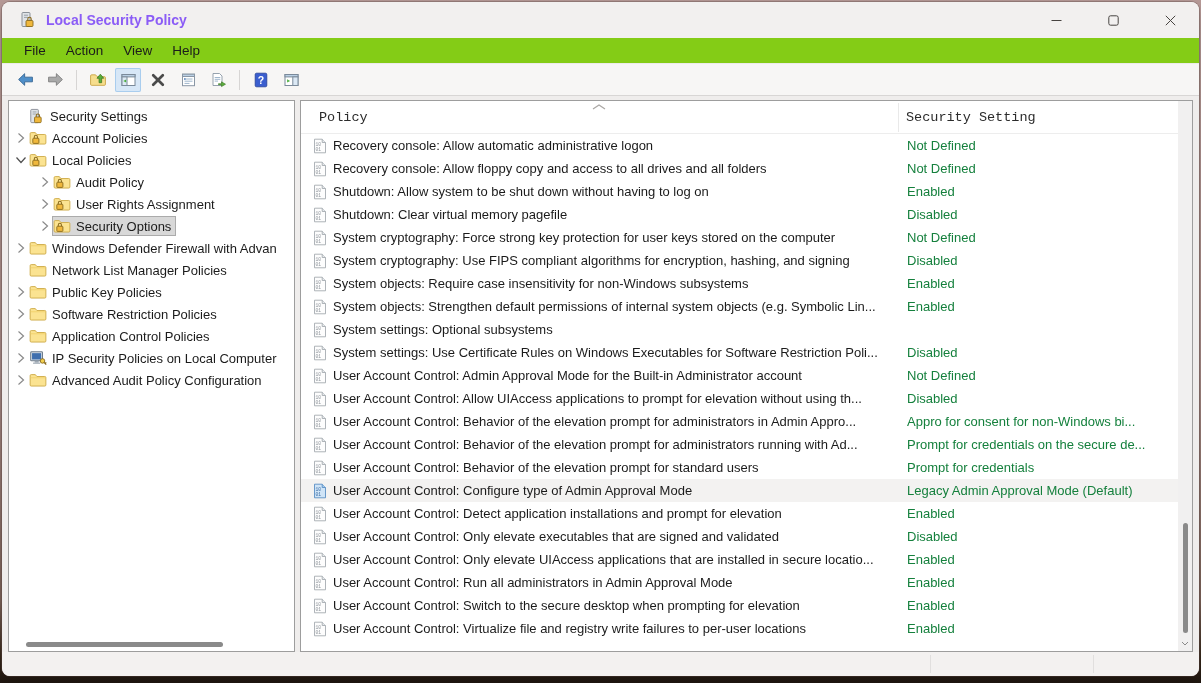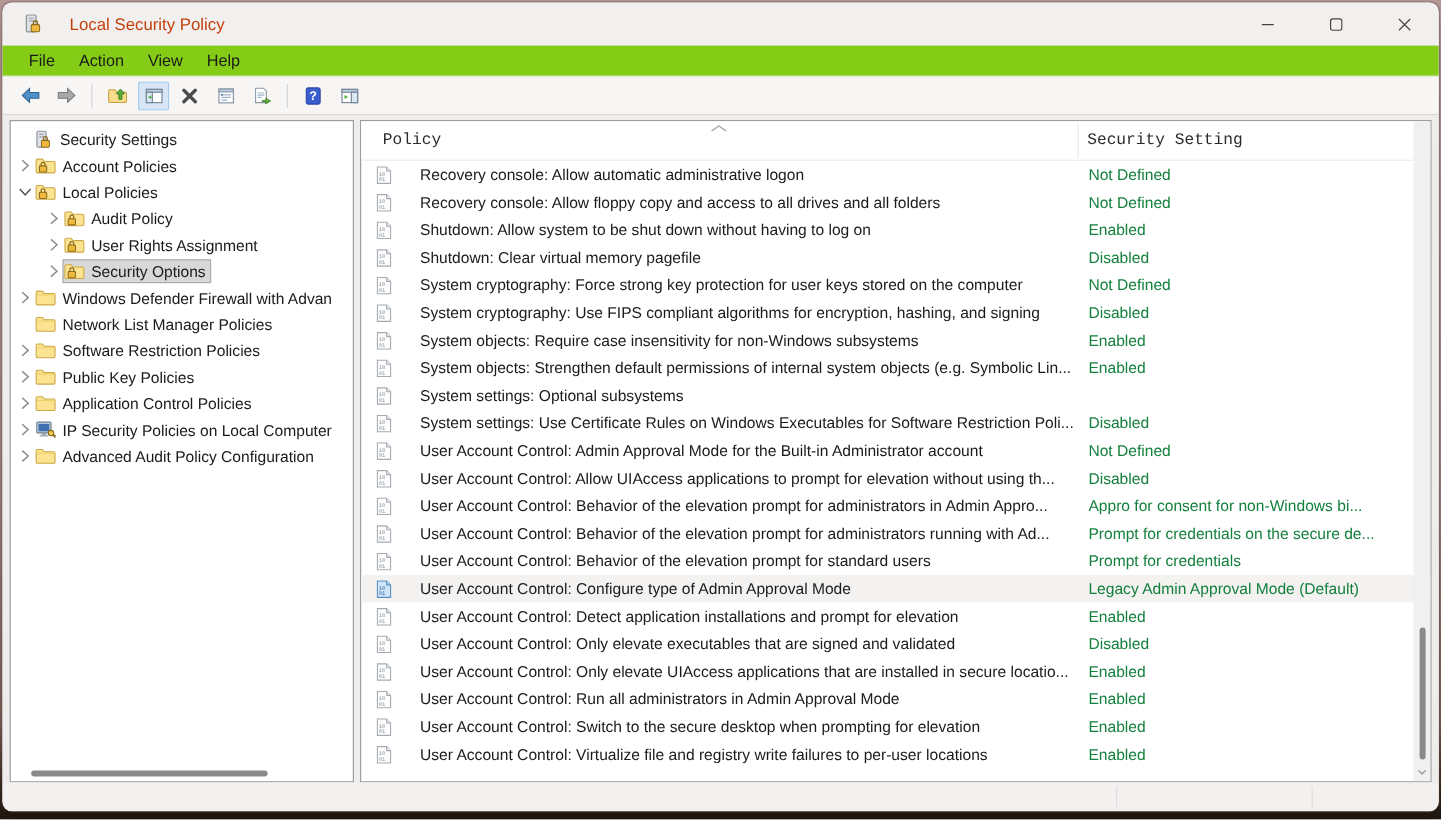--- a/index.html
+++ b/index.html
@@ -10,21 +10,21 @@
     background:linear-gradient(180deg,#b99c99 0%,#a88b87 55%,#7e645a 88%,#3a2a1d 96%,#201710 100%); }
 
   .window { position:absolute; left:2px; top:2px; width:1197px; height:674px;
     background:#f0eeed; border-radius:8px; overflow:hidden;
     box-shadow:0 0 0 1px rgba(90,70,65,.35), 0 6px 18px rgba(0,0,0,.25); }
 
   
   .titlebar { position:absolute; left:0; top:0; width:100%; height:36px; background:#f2f0ef;
     display:flex; align-items:center; }
   .titlebar .appicon { margin-left:16px; width:18px; height:18px; flex:0 0 auto; }
-  .titlebar .title { margin-left:22px; font-size:14px; color:#c2410c; }
+  .titlebar .title { margin-left:10px; font-size:14px; color:#8b5cf6;font-weight:bold; }
   .caption-btns { position:absolute; right:0; top:0; height:36px; display:flex; }
   .caption-btn { width:57px; height:36px; display:flex; align-items:center; justify-content:center; }
 
   
   .menubar { position:absolute; left:0; top:36px; width:100%; height:26px; background:#84cc16;
     display:flex; align-items:center; padding-left:12px; border-bottom:1px solid #ecebea; }
   .menu-item { font-size:13.5px; color:#1b1b1b; padding:3px 10px; border-radius:3px; }
 
   
   .toolbar { position:absolute; left:0; top:62px; width:100%; height:32px; background:#f7f6f5;
@@ -58,21 +58,21 @@
   .col-head { position:absolute; top:9px; font-size:13.5px; color:#2b2b2b; }
   .col-head.policy { left:18px; }
   .col-head.setting { left:605px; }
   .col-divider { position:absolute; left:597px; top:2px; width:1px; height:29px; background:#e9e9e9; }
   .sort-chevron { position:absolute; left:291px; top:3px; }
 
   .rows { position:absolute; left:0; top:33px; width:100%; }
   .lrow { height:23px; display:flex; align-items:center; position:relative; }
   .lrow.selected { background:#f3f2f1; }
   .lrow .doc { margin-left:12px; width:14px; height:16px; flex:0 0 14px; }
-  .lrow .ptext { margin-left:23px; width:560px; font-size:13px; color:#1b1b1b;
+  .lrow .ptext { margin-left:6px; width:560px; font-size:13px; color:#1b1b1b;
     white-space:nowrap; overflow:hidden; }
   .lrow .stext { position:absolute; left:606px; width:268px; font-size:13px; color:#15803d;
     white-space:nowrap; overflow:hidden; }
 
   .vtrack { position:absolute; right:0; top:0; width:14px; height:100%; background:#f1f0f0; }
   .vthumb { position:absolute; right:4px; top:422px; width:5px; height:110px; border-radius:3px; background:#8a8a8a; }
   .vcaret { position:absolute; right:3px; bottom:5px; }
 
   
   .statusbar { position:absolute; left:0; top:650px; width:100%; height:24px; background:#f3f1f0; }
@@ -352,37 +352,37 @@
                   <path d="M1.5 1.5 L6.5 6 L1.5 10.5" fill="none" stroke="#8a8a8a" stroke-width="1.2"></path>
                 </svg>
               </span>
               <span class="tw-sel">
                 <span class="tw-icon">
                   <svg width="18" height="16" viewBox="0 0 16 14">
                     <path d="M1 3.2 Q1 2.2 2 2.2 H5.6 L7 3.9 H14 Q15 3.9 15 4.9 V11.4 Q15 12.4 14 12.4 H2 Q1 12.4 1 11.4 Z" fill="#fbe391" stroke="#cda945" stroke-width="0.8"></path>
                     <path d="M1.6 5 H14.4" stroke="#f1d06a" stroke-width="0.8"></path>
                   </svg>
                 </span>
+                <span class="tw-label">Public Key Policies</span>
+              </span>
+            </div>
+            <div class="tree-row">
+              <span class="tw-chev" style="margin-left: 4px;">
+                <svg width="8" height="12" viewBox="0 0 8 12">
+                  <path d="M1.5 1.5 L6.5 6 L1.5 10.5" fill="none" stroke="#8a8a8a" stroke-width="1.2"></path>
+                </svg>
+              </span>
+              <span class="tw-sel">
+                <span class="tw-icon">
+                  <svg width="18" height="16" viewBox="0 0 16 14">
+                    <path d="M1 3.2 Q1 2.2 2 2.2 H5.6 L7 3.9 H14 Q15 3.9 15 4.9 V11.4 Q15 12.4 14 12.4 H2 Q1 12.4 1 11.4 Z" fill="#fbe391" stroke="#cda945" stroke-width="0.8"></path>
+                    <path d="M1.6 5 H14.4" stroke="#f1d06a" stroke-width="0.8"></path>
+                  </svg>
+                </span>
                 <span class="tw-label">Software Restriction Policies</span>
-              </span>
-            </div>
-            <div class="tree-row">
-              <span class="tw-chev" style="margin-left: 4px;">
-                <svg width="8" height="12" viewBox="0 0 8 12">
-                  <path d="M1.5 1.5 L6.5 6 L1.5 10.5" fill="none" stroke="#8a8a8a" stroke-width="1.2"></path>
-                </svg>
-              </span>
-              <span class="tw-sel">
-                <span class="tw-icon">
-                  <svg width="18" height="16" viewBox="0 0 16 14">
-                    <path d="M1 3.2 Q1 2.2 2 2.2 H5.6 L7 3.9 H14 Q15 3.9 15 4.9 V11.4 Q15 12.4 14 12.4 H2 Q1 12.4 1 11.4 Z" fill="#fbe391" stroke="#cda945" stroke-width="0.8"></path>
-                    <path d="M1.6 5 H14.4" stroke="#f1d06a" stroke-width="0.8"></path>
-                  </svg>
-                </span>
-                <span class="tw-label">Public Key Policies</span>
               </span>
             </div>
             <div class="tree-row">
               <span class="tw-chev" style="margin-left: 4px;">
                 <svg width="8" height="12" viewBox="0 0 8 12">
                   <path d="M1.5 1.5 L6.5 6 L1.5 10.5" fill="none" stroke="#8a8a8a" stroke-width="1.2"></path>
                 </svg>
               </span>
               <span class="tw-sel">
                 <span class="tw-icon">

